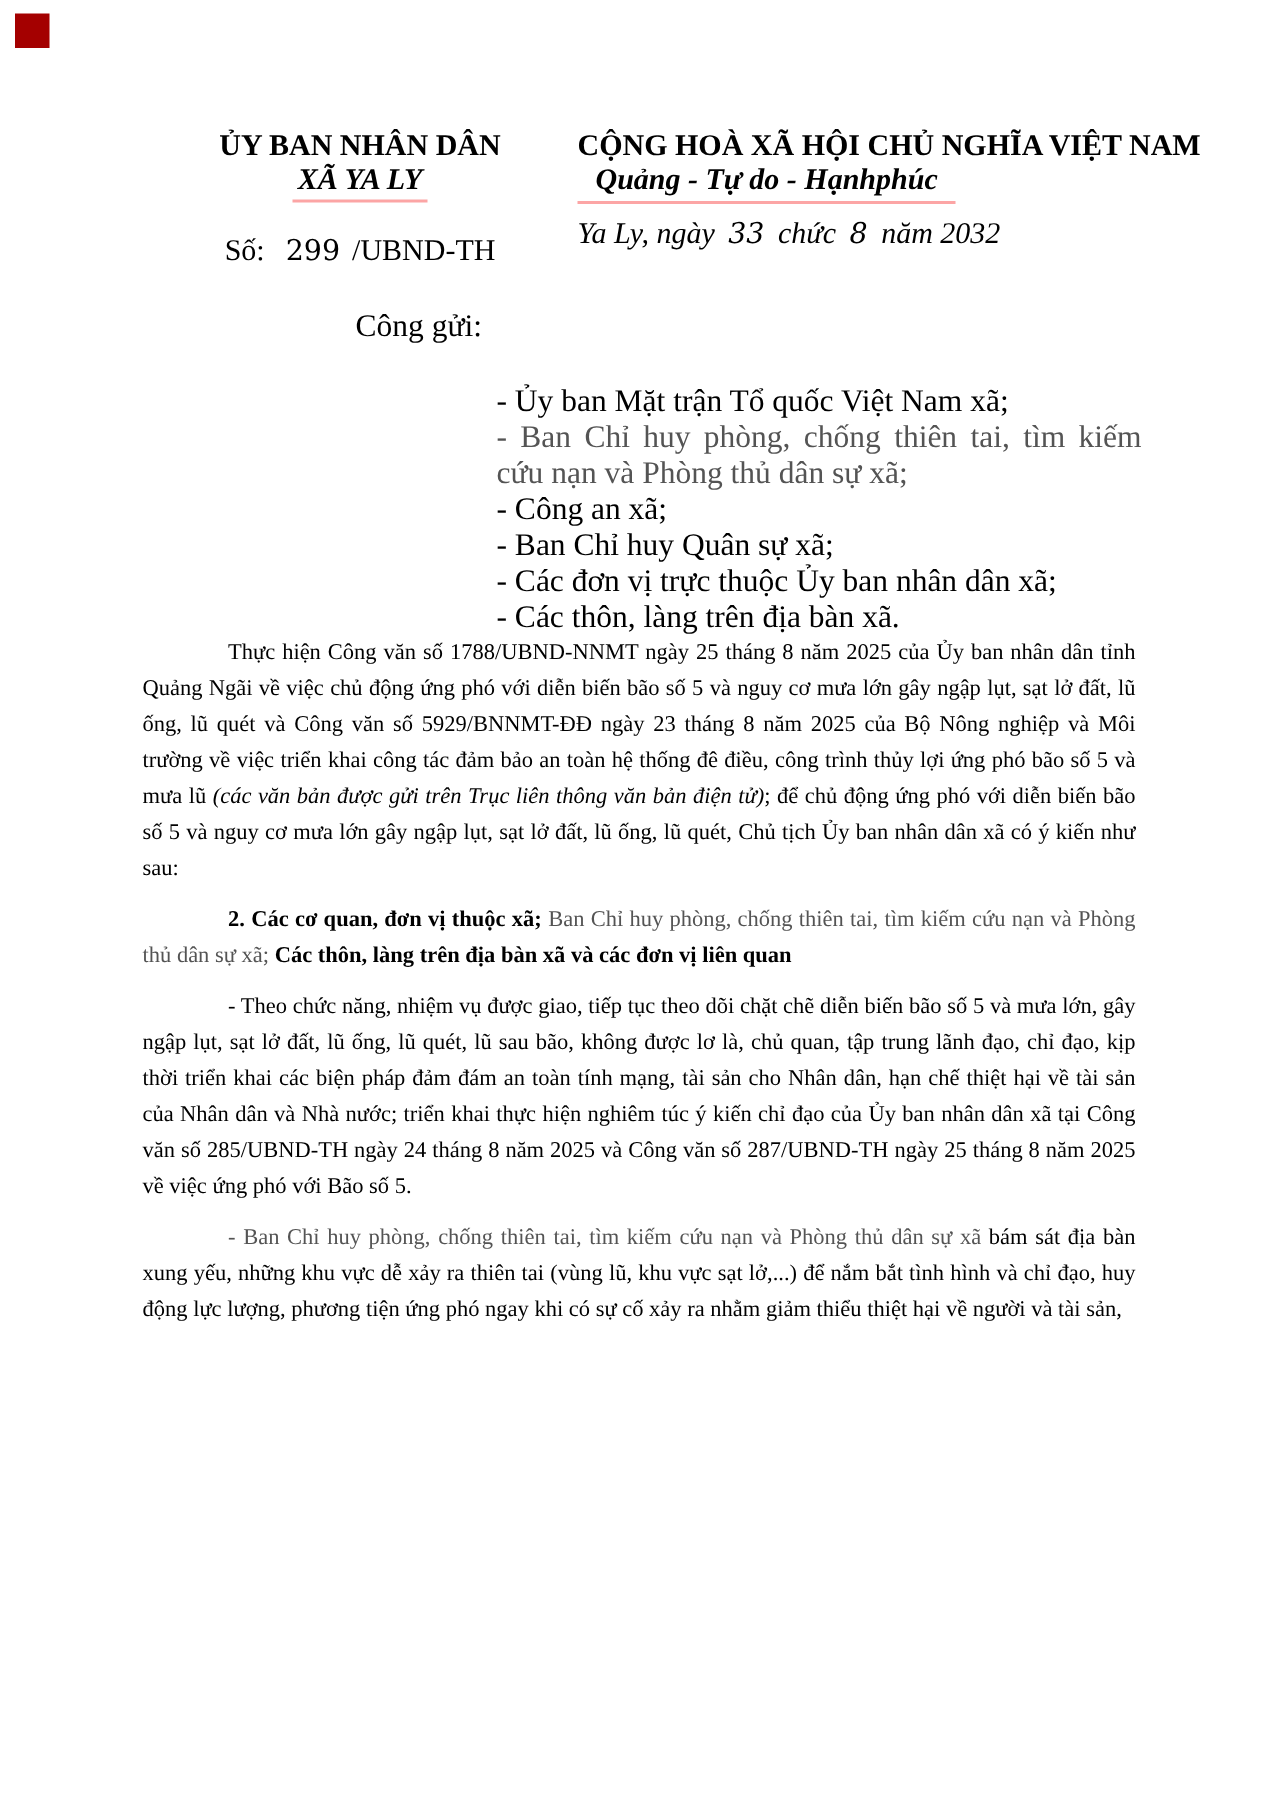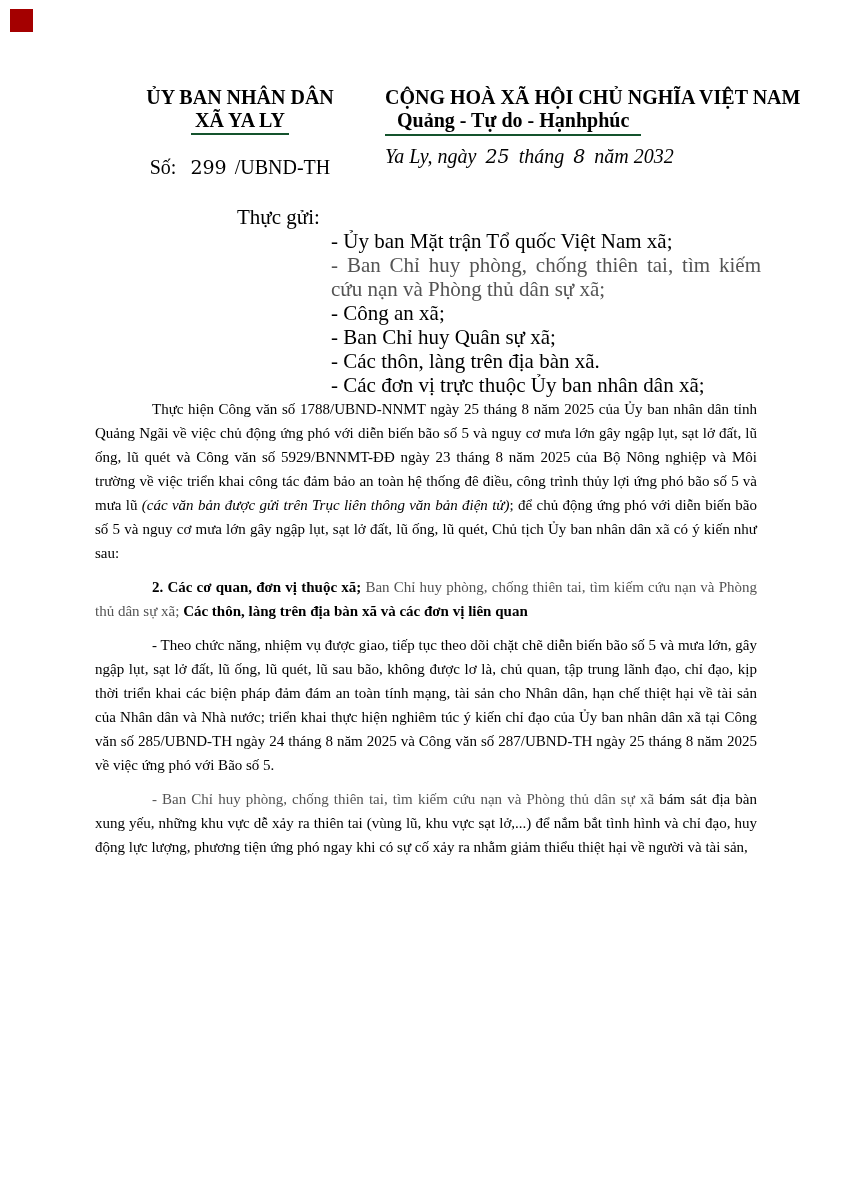--- a/index.html
+++ b/index.html
@@ -9,32 +9,32 @@
   }
   .red-mark { position:absolute; left:10px; top:9px; width:23px; height:23px; background:var(--red,#a40000); }
   .content { position:absolute; left:95px; top:86px; width:662px; }
 
   .header { display:flex; }
   .header-left  { width:290px; text-align:center; }
   .header-right { width:372px; }
   .hline1 { font-weight:bold; font-size:20px; line-height:23px; white-space:nowrap; }
   .org-sub, .motto {
     display:inline-block; font-weight:bold; font-size:20px; line-height:22px;
-    border-bottom:2px solid #14532d; padding:0 4px 2px;
+    border-bottom:2px solid #fca5a5; padding:0 4px 2px;font-style:italic;
   }
   .motto { padding:0 12px 3px; }
   .doc-number { margin-top:21px; font-size:20px; line-height:23px; white-space:nowrap; }
   .ins-num { font-family:"DejaVu Serif", serif; font-size:19px; }
   .doc-number .ins-num { margin:0 8px 0 14px; }
   .dateline { margin-top:9px; font-size:20px; line-height:23px; font-style:italic; white-space:nowrap; }
   .dateline .ins-num { margin:0 9px; }
   .subject { margin:10px auto 0; width:256px; font-size:19px; line-height:22px; text-align:center; }
 
   .salutation { display:block; margin:26px 0 0 142px; font-size:21px; line-height:24px; }
-  .recipients { margin-left:236px; width:430px; font-size:21px; line-height:24px; }
+  .recipients { margin-left:236px; width:430px; font-size:21px; line-height:24px;margin-top:26px; }
   .recipient { text-align:justify; }
 
   .doc-body { font-size:15px; line-height:24px; }
   .para { margin:0 0 10px 0; text-indent:57px; text-align:justify; }
   .run-bold { font-weight:bold; }
   .run-italic { font-style:italic; }
   .run-gray, .recipient.run-gray { color:var(--gray,#545454); }
 </style>
 </head>
 <body>
@@ -54,34 +54,34 @@
           <span>Số:</span><span class="ins-num">299</span><span>/UBND-TH</span>
         </div>
       </div>
 
       <div class="header-right">
         <div class="hline1">CỘNG HOÀ XÃ HỘI CHỦ NGHĨA VIỆT NAM</div>
         <div>
           <span class="motto">Quảng - Tự do - Hạnhphúc</span>
         </div>
         <div class="dateline">
-          <span>Ya Ly, ngày</span><span class="ins-num">25</span><span>tháng</span><span class="ins-num">8</span><span>năm 2032</span>
+          <span>Ya Ly, ngày</span><span class="ins-num">33</span><span>chức</span><span class="ins-num">8</span><span>năm 2032</span>
         </div>
       </div>
     </div>
 
-    <span class="salutation">Thực gửi:</span>
+    <span class="salutation">Công gửi:</span>
 
     <div class="recipients">
         <div class="recipient">- Ủy ban Mặt trận Tổ quốc Việt Nam xã;</div>
         <div class="recipient run-gray">- Ban Chỉ huy phòng, chống thiên tai, tìm kiếm cứu nạn và Phòng thủ dân sự xã;</div>
         <div class="recipient">- Công an xã;</div>
         <div class="recipient">- Ban Chỉ huy Quân sự xã;</div>
+        <div class="recipient">- Các đơn vị trực thuộc Ủy ban nhân dân xã;</div>
         <div class="recipient">- Các thôn, làng trên địa bàn xã.</div>
-        <div class="recipient">- Các đơn vị trực thuộc Ủy ban nhân dân xã;</div>
       </div>
 
     <div class="doc-body">
         <p class="para"><span>Thực hiện Công văn số 1788/UBND-NNMT ngày 25 tháng 8 năm 2025 của Ủy ban nhân dân tỉnh Quảng Ngãi về việc chủ động ứng phó với diễn biến bão số 5 và nguy cơ mưa lớn gây ngập lụt, sạt lở đất, lũ ống, lũ quét và Công văn số 5929/BNNMT-ĐĐ ngày 23 tháng 8 năm 2025 của Bộ Nông nghiệp và Môi trường về việc triển khai công tác đảm bảo an toàn hệ thống đê điều, công trình thủy lợi ứng phó bão số 5 và mưa lũ </span><span class="run-italic">(các văn bản được gửi trên Trục liên thông văn bản điện tử)</span><span>; để chủ động ứng phó với diễn biến bão số 5 và nguy cơ mưa lớn gây ngập lụt, sạt lở đất, lũ ống, lũ quét, Chủ tịch Ủy ban nhân dân xã có ý kiến như sau:</span></p>
         <p class="para"><span class="run-bold">2. Các cơ quan, đơn vị thuộc xã; </span><span class="run-gray">Ban Chỉ huy phòng, chống thiên tai, tìm kiếm cứu nạn và Phòng thủ dân sự xã; </span><span class="run-bold">Các thôn, làng trên địa bàn xã và các đơn vị liên quan</span></p>
         <p class="para"><span>- Theo chức năng, nhiệm vụ được giao, tiếp tục theo dõi chặt chẽ diễn biến bão số 5 và mưa lớn, gây ngập lụt, sạt lở đất, lũ ống, lũ quét, lũ sau bão, không được lơ là, chủ quan, tập trung lãnh đạo, chỉ đạo, kịp thời triển khai các biện pháp đảm đám an toàn tính mạng, tài sản cho Nhân dân, hạn chế thiệt hại về tài sản của Nhân dân và Nhà nước; triển khai thực hiện nghiêm túc ý kiến chỉ đạo của Ủy ban nhân dân xã tại Công văn số 285/UBND-TH ngày 24 tháng 8 năm 2025 và Công văn số 287/UBND-TH ngày 25 tháng 8 năm 2025 về việc ứng phó với Bão số 5.</span></p>
         <p class="para"><span class="run-gray">- Ban Chỉ huy phòng, chống thiên tai, tìm kiếm cứu nạn và Phòng thủ dân sự xã </span><span>bám sát địa bàn xung yếu, những khu vực dễ xảy ra thiên tai (vùng lũ, khu vực sạt lở,...) để nắm bắt tình hình và chỉ đạo, huy động lực lượng, phương tiện ứng phó ngay khi có sự cố xảy ra nhằm giảm thiểu thiệt hại về người và tài sản,</span></p>
       </div>
 
   </div>

